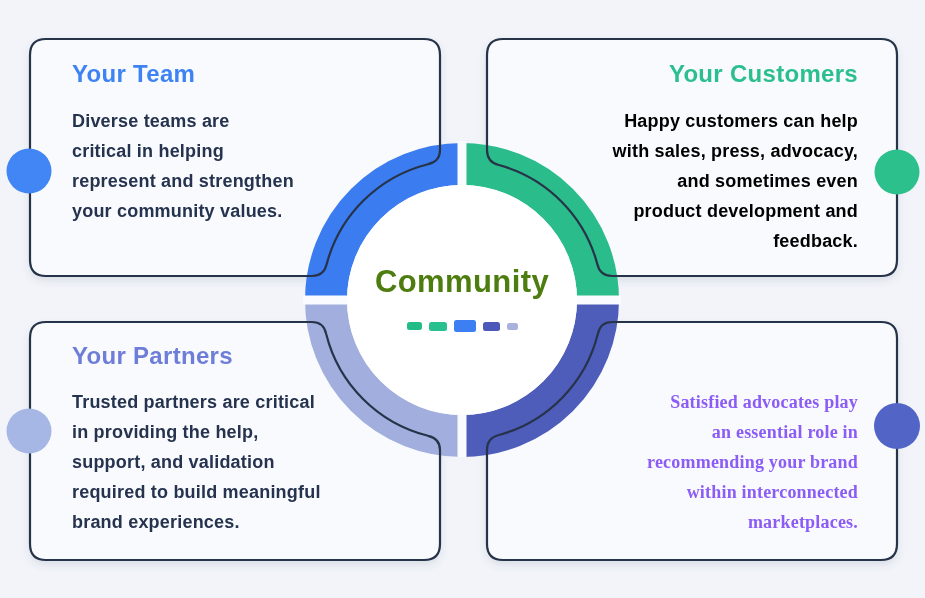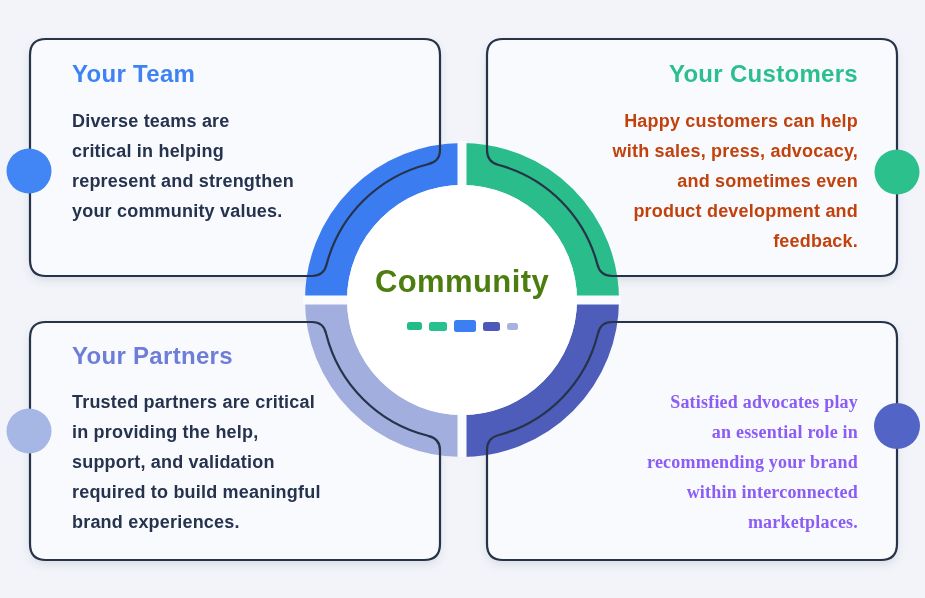--- a/index.html
+++ b/index.html
@@ -89,21 +89,21 @@
     <circle cx="897" cy="426" r="23" style="fill: rgb(82, 100, 198);"></circle>
   </svg>
 
   <div class="title pos-team-title" style="color: rgb(62, 130, 244);">Your Team</div>
   <div class="body pos-team-body" style="color: rgb(38, 51, 79);">Diverse teams are
 critical in helping
 represent and strengthen
 your community values.</div>
 
   <div class="title t-right pos-customers-title" style="color: rgb(42, 191, 141);">Your Customers</div>
-  <div class="body pos-customers-body" style="color: #c2410c;">Happy customers can help
+  <div class="body pos-customers-body" style="color: #000000;">Happy customers can help
 with sales, press, advocacy,
 and sometimes even
 product development and
 feedback.</div>
 
   <div class="title pos-partners-title" style="color: rgb(110, 126, 216);">Your Partners</div>
   <div class="body pos-partners-body" style="color: rgb(38, 51, 79);">Trusted partners are critical
 in providing the help,
 support, and validation
 required to build meaningful

